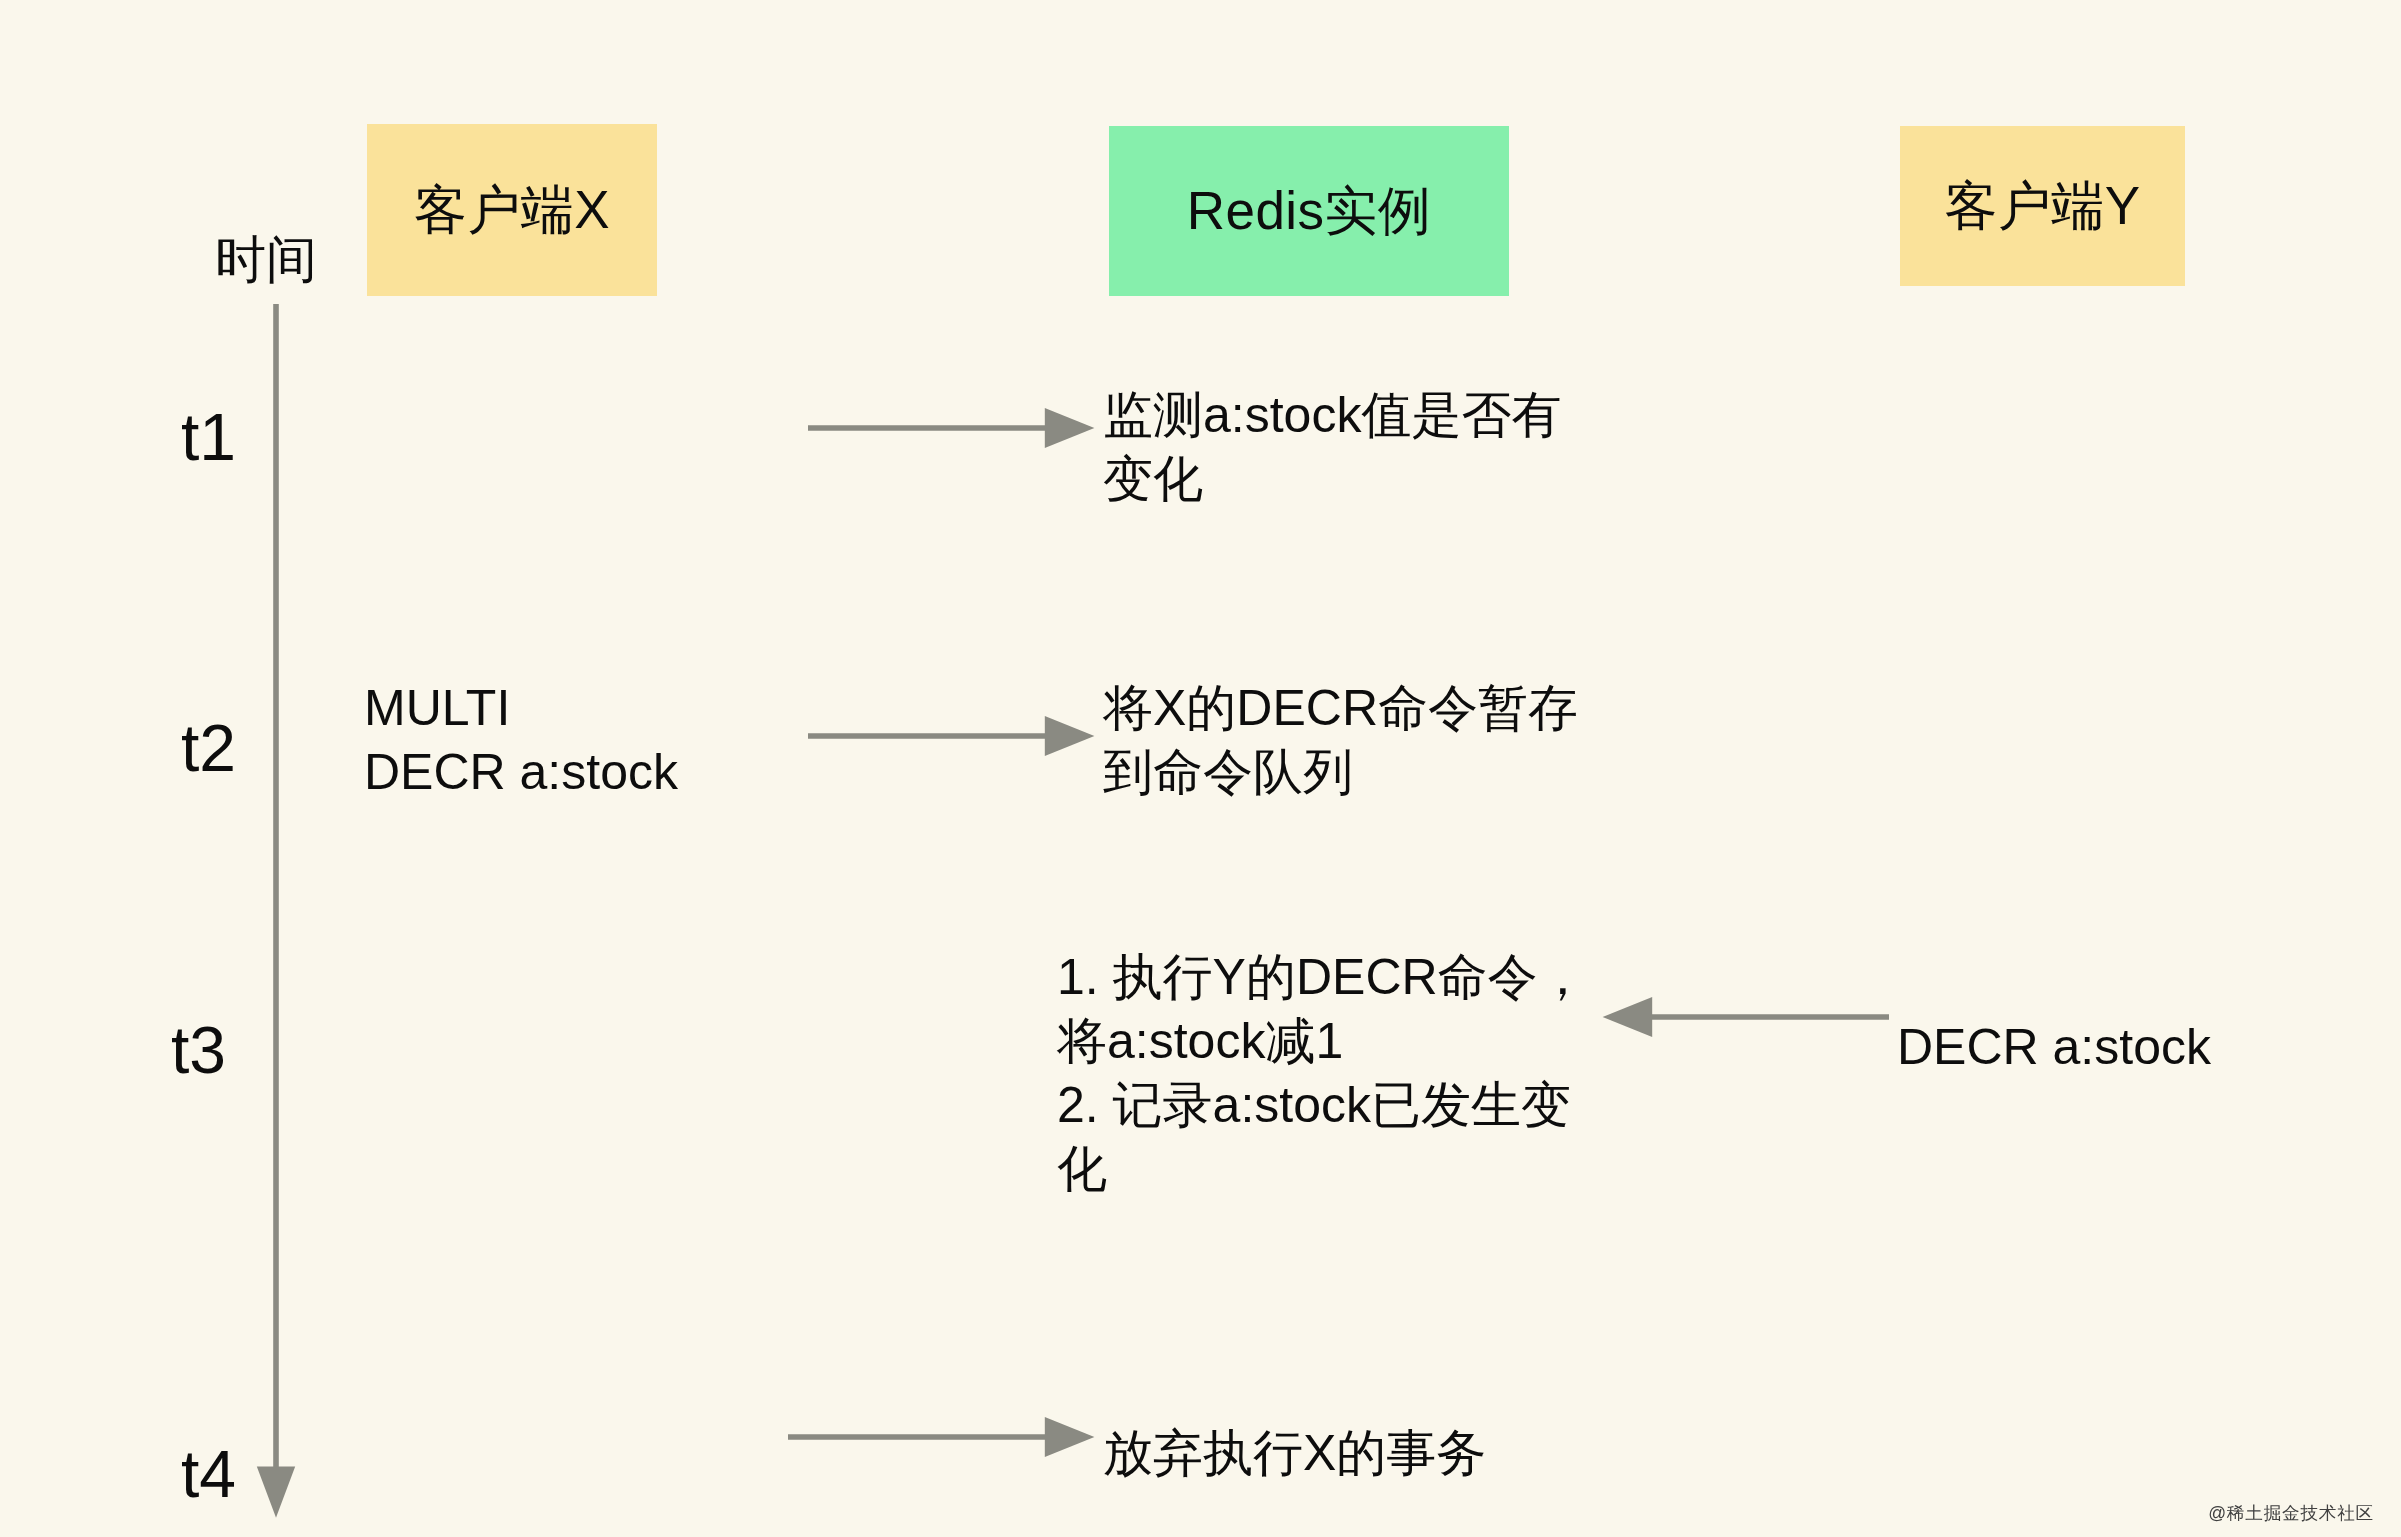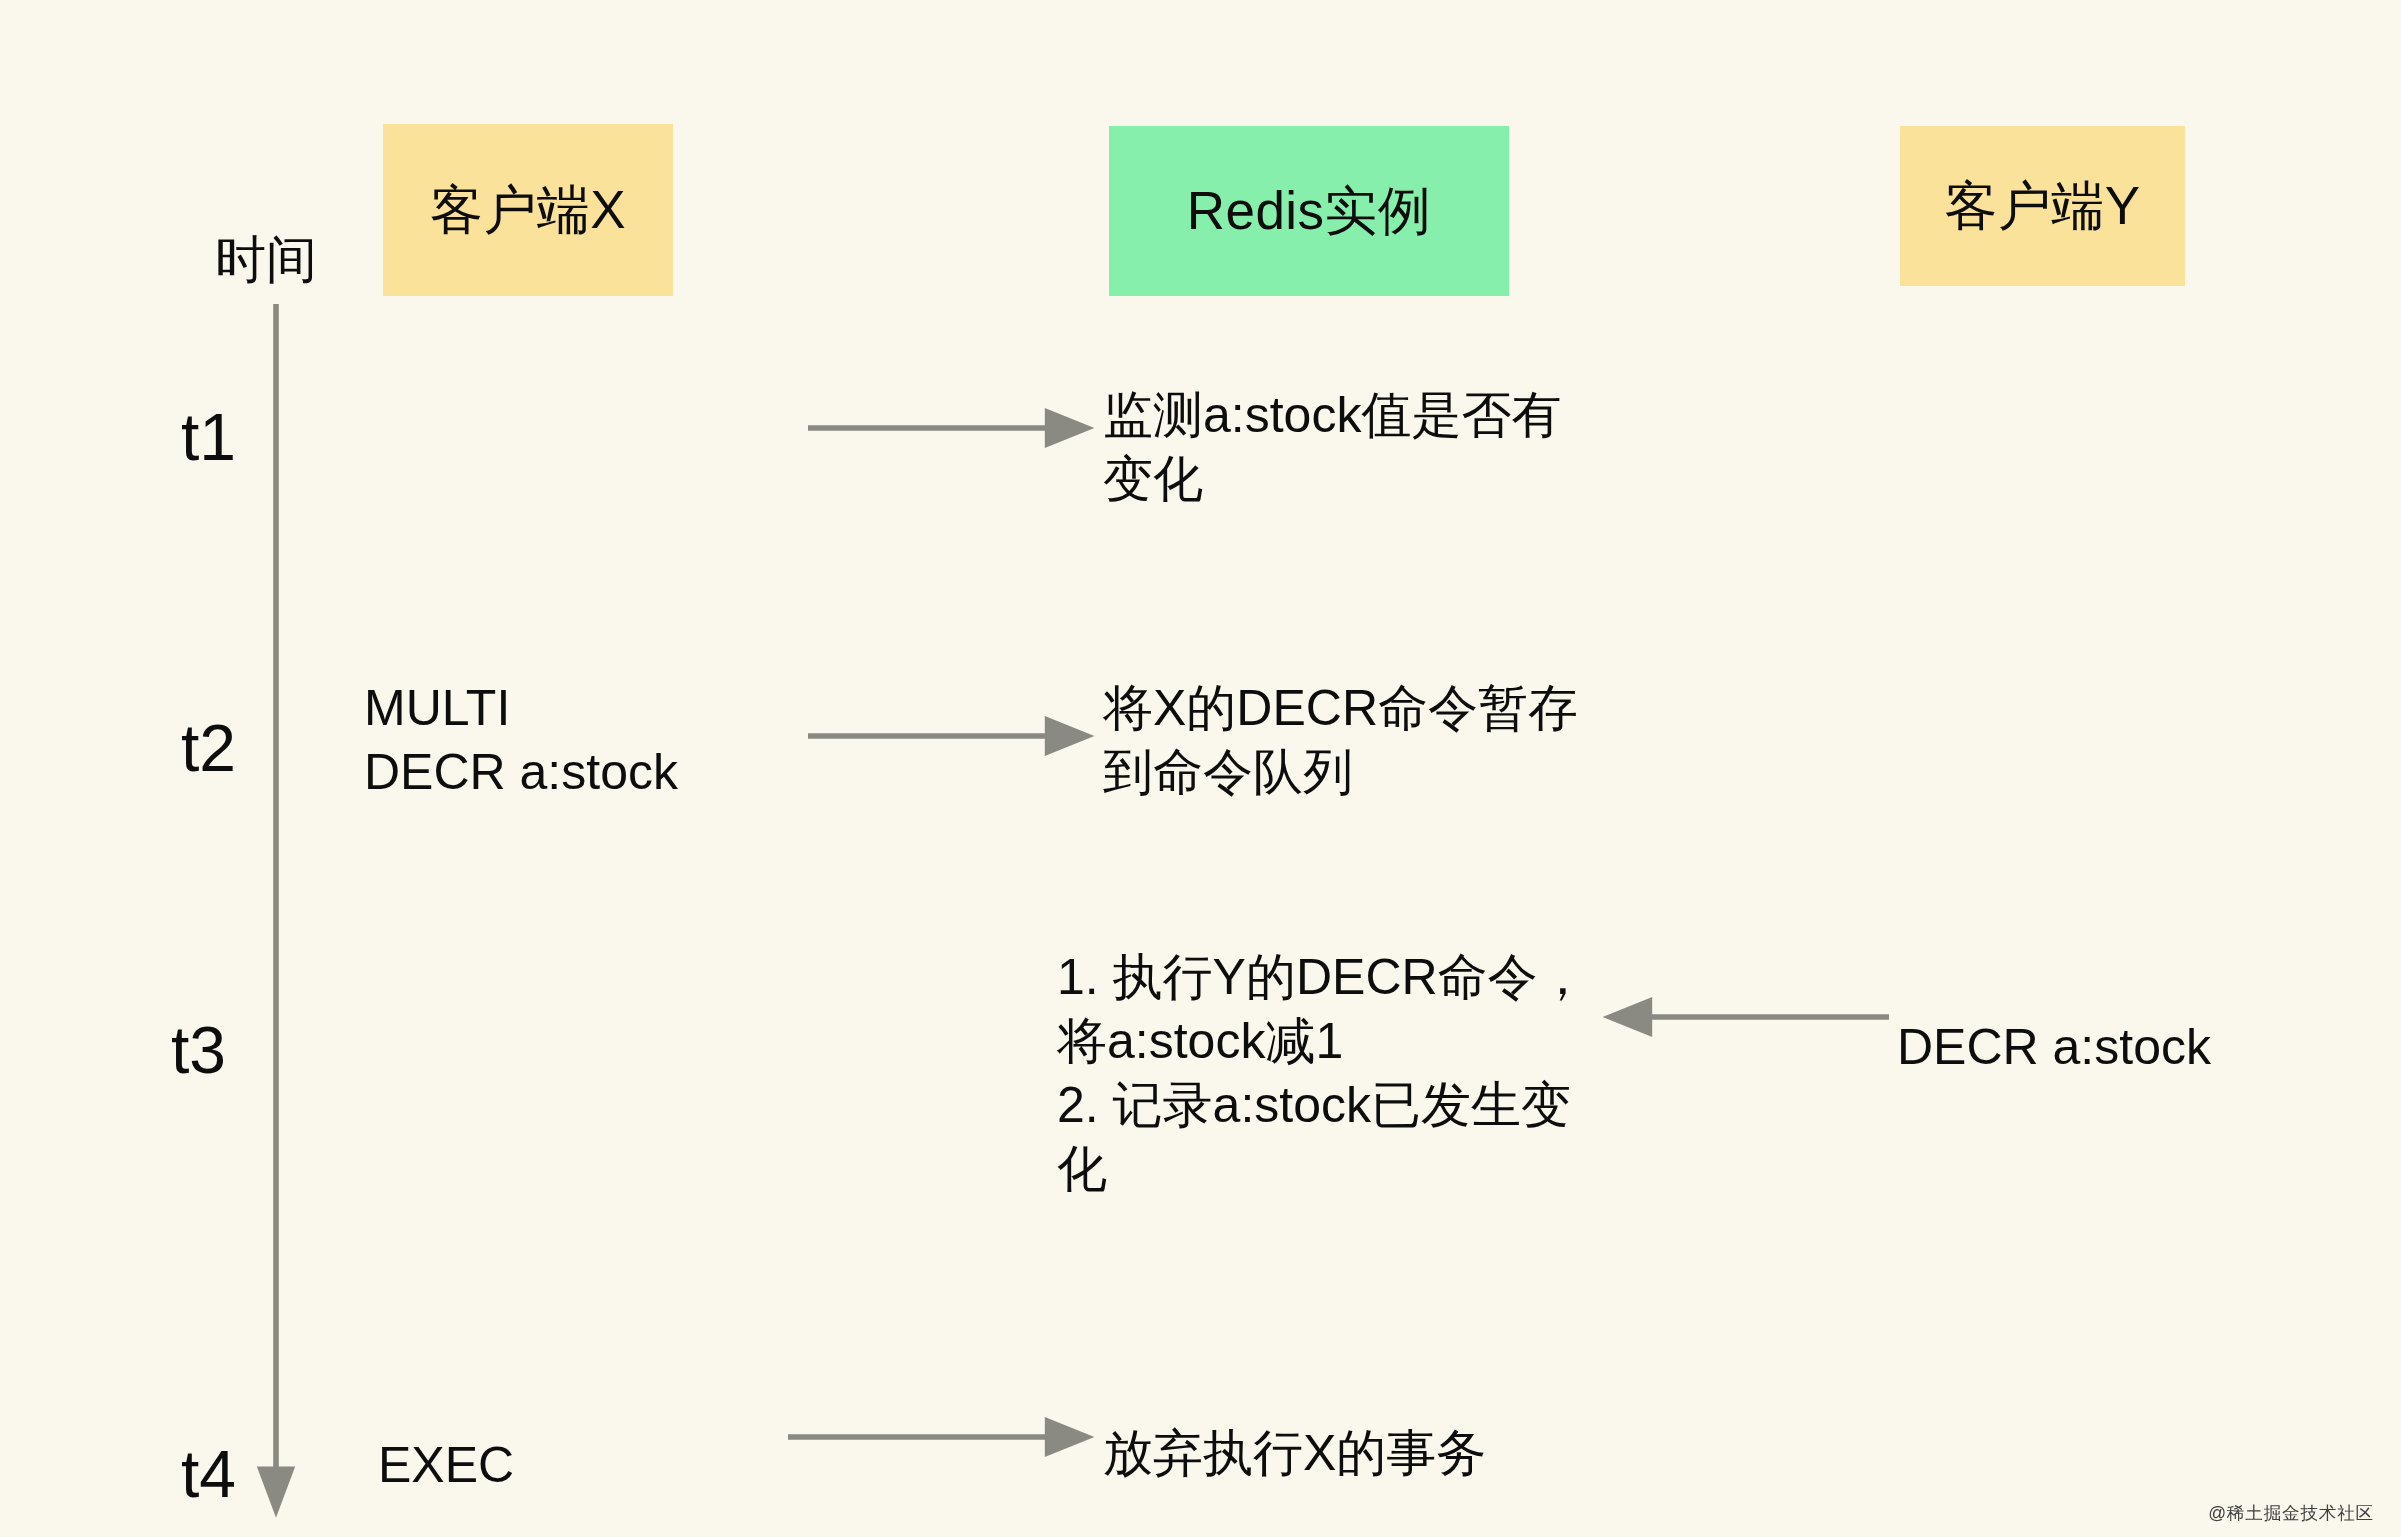--- a/index.html
+++ b/index.html
@@ -29,21 +29,20 @@
     justify-content: center;
     font-size: 53px;
     line-height: 1.1;
     color: #0d0d0d;
     letter-spacing: 0.4px;
     white-space: nowrap;
   }
   #role-client-x {
     left: 367px; top: 124px; width: 290px; height: 172px;
     background: #FAE29A;
-    margin-left: 16px;
   }
   #role-redis {
     left: 1109px; top: 126px; width: 400px; height: 170px;
     background: #86efac;
   }
   #role-client-y {
     left: 1900px; top: 126px; width: 285px; height: 160px;
     background: #FAE29A;
     text-align: center;
   }
@@ -176,21 +175,20 @@
   <div class="msg" id="msg-r-t3">1. 执行Y的DECR命令，将a:stock减1
 2. 记录a:stock已发生变化</div>
 
   <svg class="arrow" id="arrow-t3" viewBox="0 0 360 70" width="288" height="56" preserveAspectRatio="none" xmlns="http://www.w3.org/2000/svg">
     <line x1="60" y1="35" x2="360" y2="35" stroke="#8A8A82" stroke-width="7"></line>
     <polygon points="2,35 64,10 64,60" fill="#8A8A82"></polygon>
   </svg>
 
   <div class="msg" id="msg-y-t3">DECR a:stock</div>
 
-  <div class="msg" id="msg-x-t4">EXEC</div>
 
   <svg class="arrow" id="arrow-t4" viewBox="0 0 385 70" width="308" height="56" preserveAspectRatio="none" xmlns="http://www.w3.org/2000/svg">
     <line x1="0" y1="35" x2="325" y2="35" stroke="#8A8A82" stroke-width="7"></line>
     <polygon points="383,35 321,10 321,60" fill="#8A8A82"></polygon>
   </svg>
 
   <div class="msg" id="msg-r-t4">放弃执行X的事务</div>
 
   <div id="watermark">@稀土掘金技术社区</div>
 

